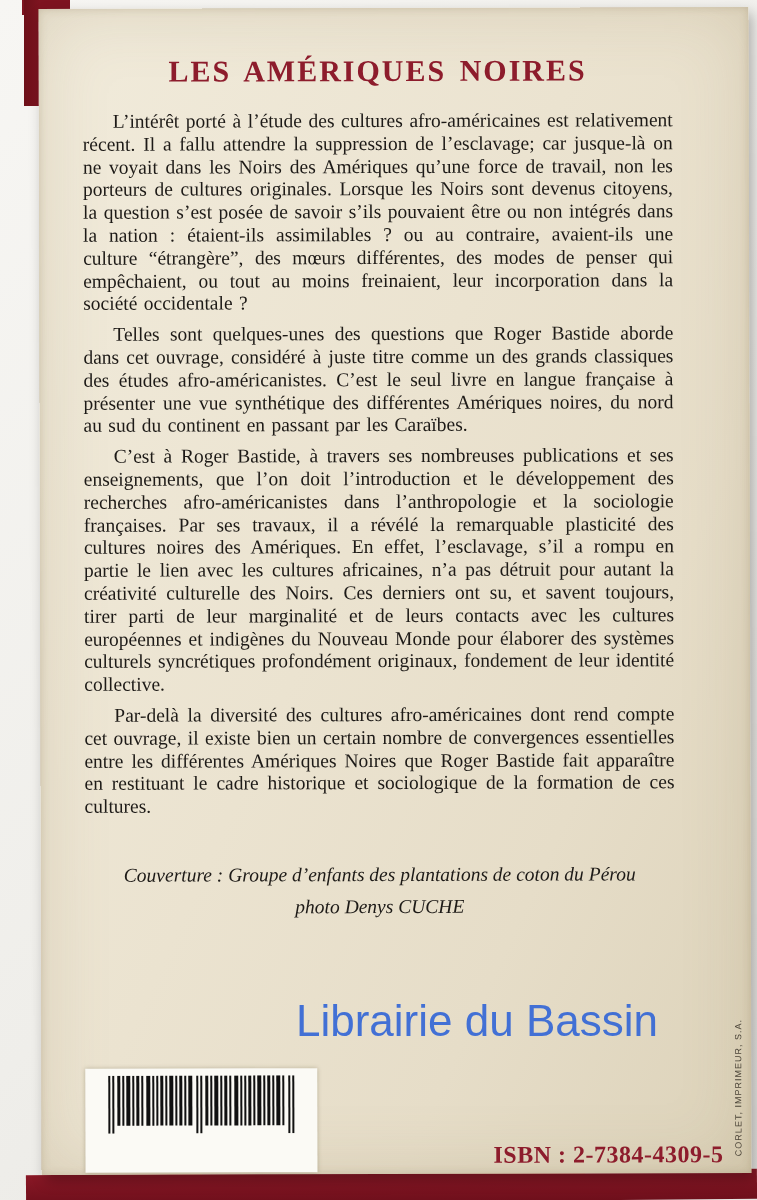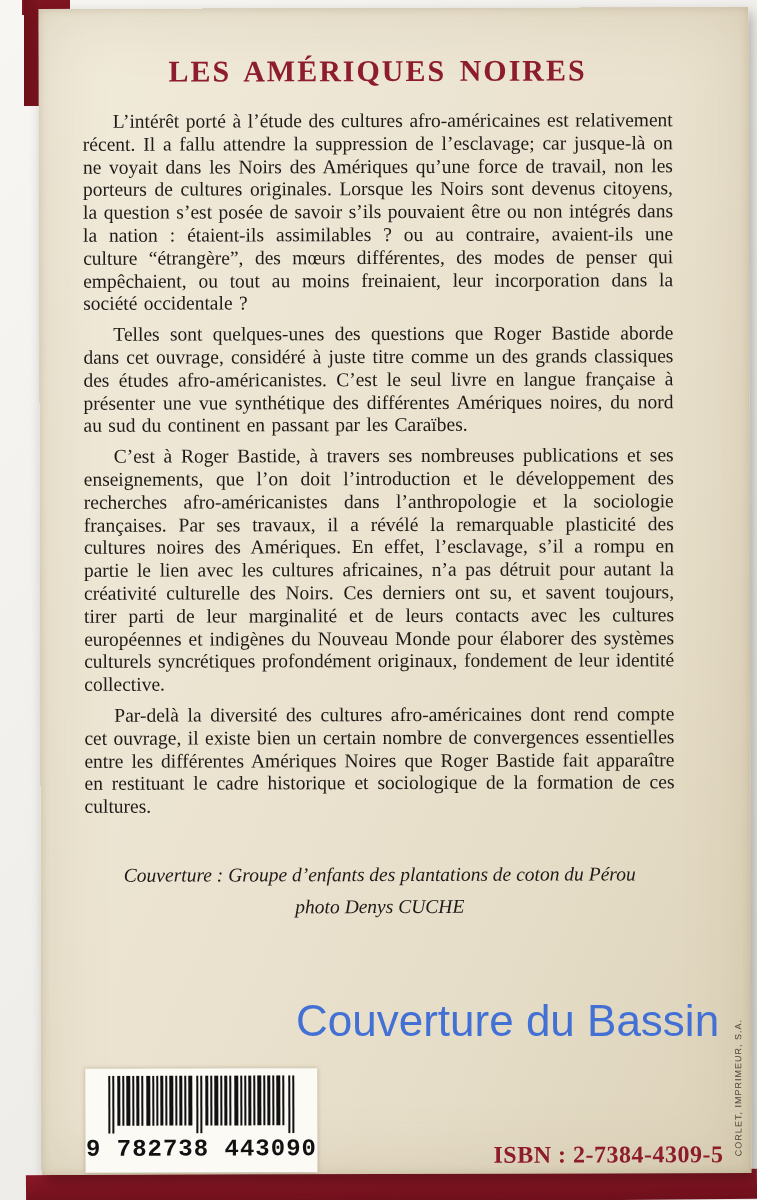--- a/index.html
+++ b/index.html
@@ -130,22 +130,21 @@
           <rect x="149" y="0" width="4" height="50"></rect>
         <rect x="155" y="0" width="2" height="50"></rect>
           <rect x="159" y="0" width="3" height="50"></rect>
         <rect x="164" y="0" width="2" height="50"></rect>
           <rect x="168" y="0" width="4" height="50"></rect>
         <rect x="174" y="0" width="2" height="50"></rect>
         <rect x="180" y="0" width="2" height="58"></rect>
           <rect x="184" y="0" width="2" height="58"></rect>
       </g>
     </svg>
-    <div class="barcode-number">9 782738 443090</div>
   </div>
 
   <div class="isbn">ISBN : 2-7384-4309-5</div>
 
   <div class="printer">CORLET, IMPRIMEUR, S.A.</div>
 
 </div>
 
-<div class="watermark">Couverture du Bassin</div>
+<div class="watermark">Librairie du Bassin</div>
 
 </body></html>

